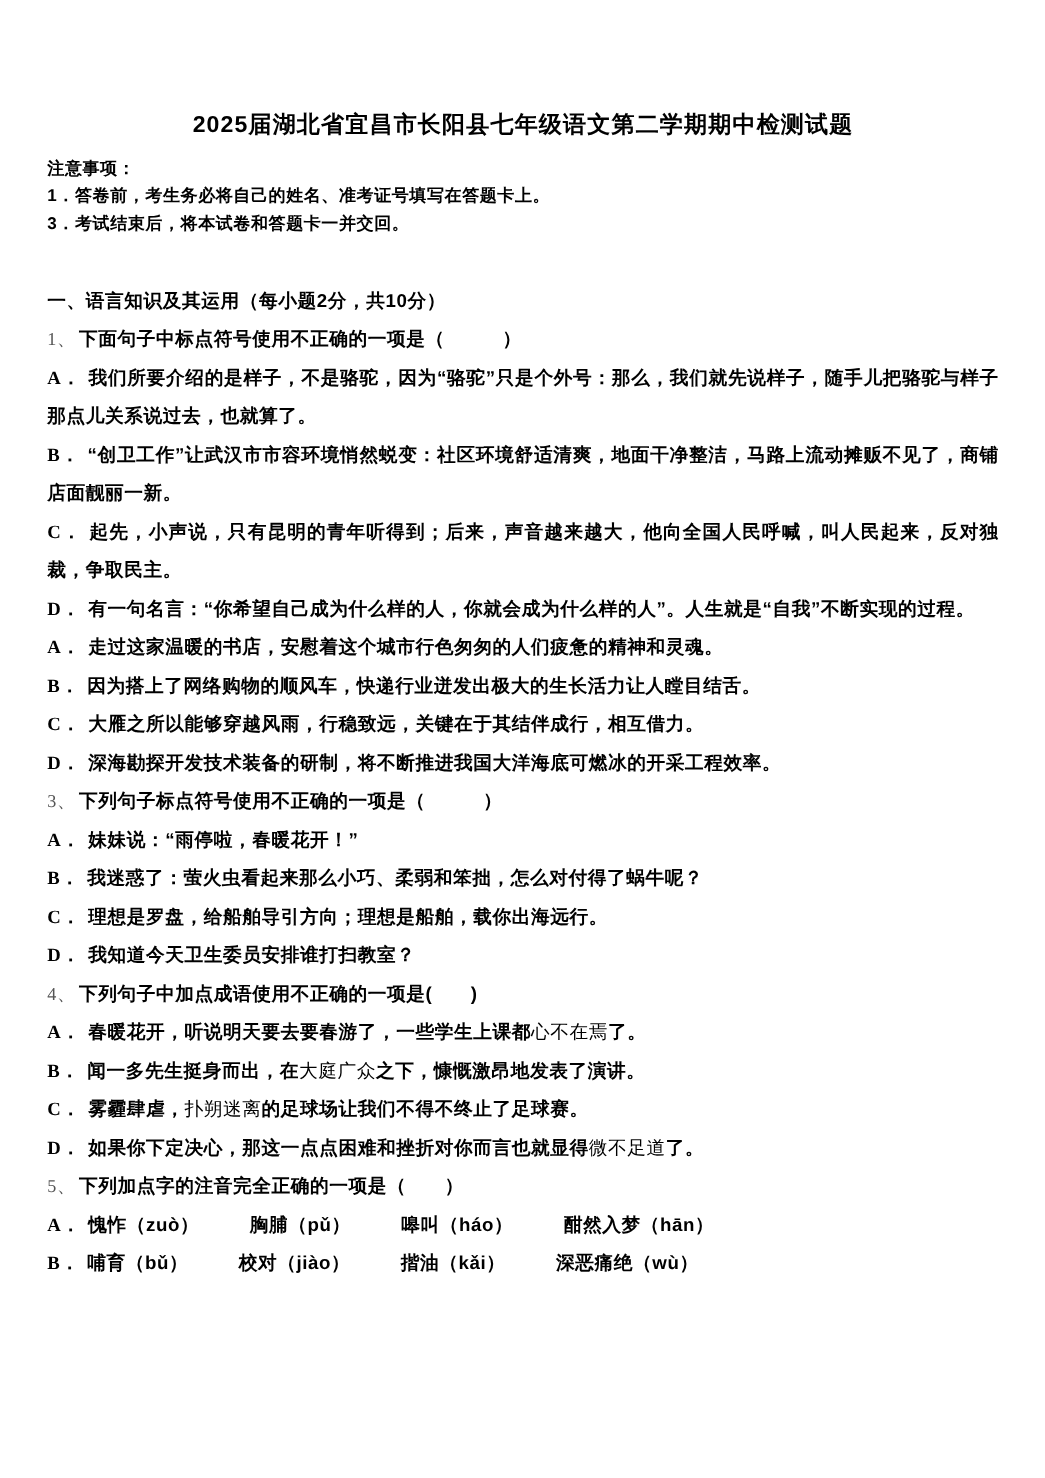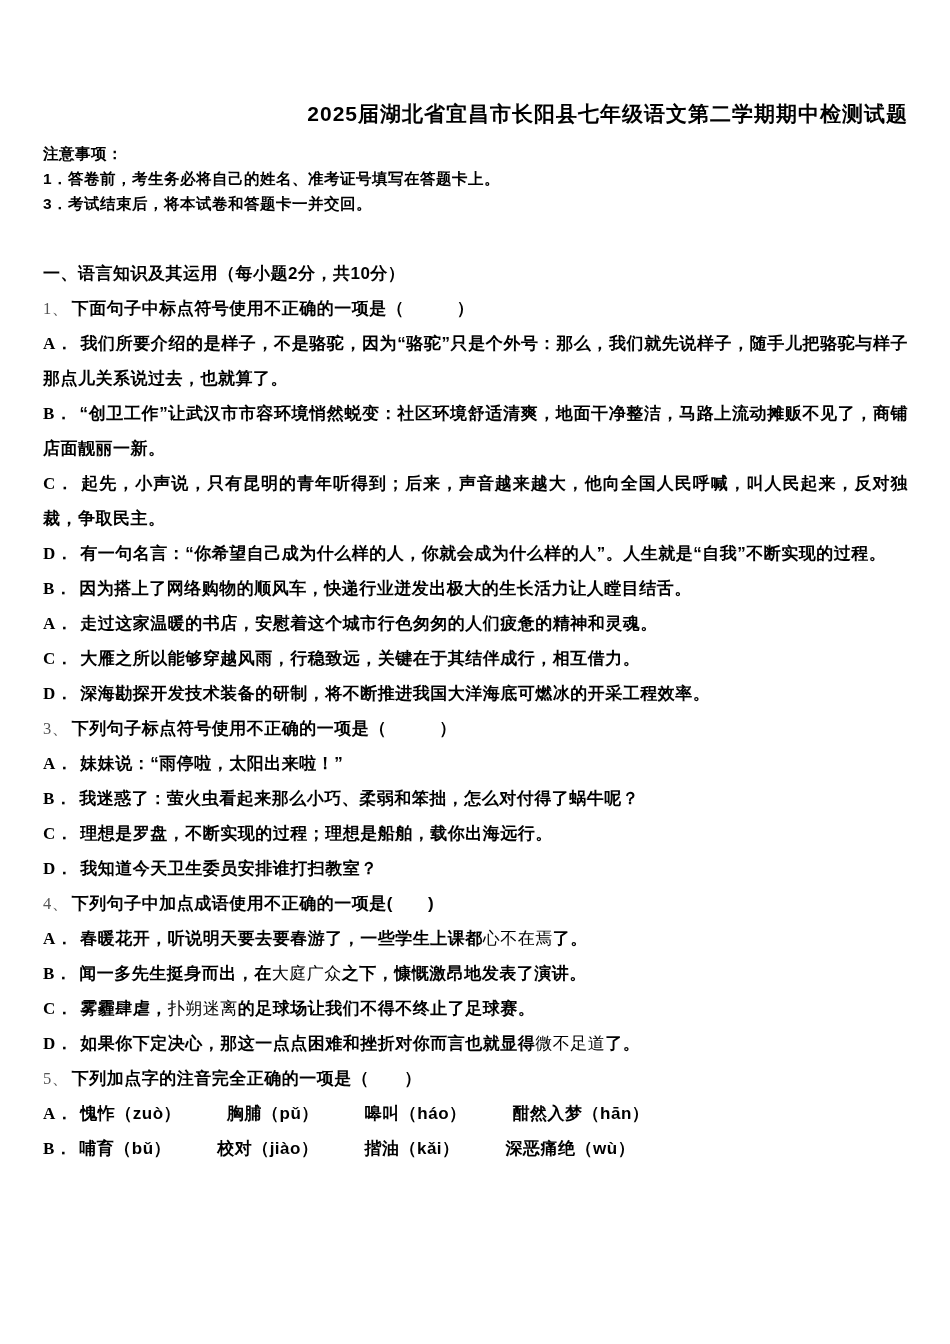--- a/index.html
+++ b/index.html
@@ -3,21 +3,21 @@
 <meta charset="utf-8">
 <style>
   html,body{margin:0;padding:0;}
   body{
     width:950px;height:1344px;overflow:hidden;
     background:#ffffff;color:#000;
     font-family:"Liberation Sans",sans-serif;
   }
   .page{padding:100px 42px 0 43px;box-sizing:border-box;width:950px;height:1344px;}
   .title{
-    text-align:right;font-size:21px;font-weight:800;letter-spacing:1px;
+    text-align:center;font-size:21px;font-weight:800;letter-spacing:1px;
     margin:0 0 14px 0;line-height:28px;
   }
   .notice{font-size:15.5px;font-weight:600;line-height:24.8px;text-align:justify;letter-spacing:0.5px;}
   .notice-heading{font-weight:700;}
   .body-block{margin-top:40px;font-size:17px;font-weight:600;line-height:35px;letter-spacing:0.5px;}
   .sec-heading{font-weight:800;}
   .line{text-align:justify;}
   .q-num{
     font-family:"Liberation Serif",serif;font-weight:400;color:#555;
     font-size:16.5px;margin-right:3px;
@@ -57,43 +57,43 @@
       <span class="opt-label">B．</span><span class="opt-text">“创卫工作”让武汉市市容环境悄然蜕变：社区环境舒适清爽，地面干净整洁，马路上流动摊贩不见了，商铺店面靓丽一新。</span>
     </div>
     <div class="line opt">
       <span class="opt-label">C．</span><span class="opt-text">起先，小声说，只有昆明的青年听得到；后来，声音越来越大，他向全国人民呼喊，叫人民起来，反对独裁，争取民主。</span>
     </div>
     <div class="line opt">
       <span class="opt-label">D．</span><span class="opt-text">有一句名言：“你希望自己成为什么样的人，你就会成为什么样的人”。人生就是“自我”不断实现的过程。</span>
     </div>
 
     <div class="line opt">
-      <span class="opt-label">B．</span><span class="opt-text">因为搭上了网络购物的顺风车，快递行业迸发出极大的生长活力让人瞠目结舌。</span>
+      <span class="opt-label">A．</span><span class="opt-text">走过这家温暖的书店，安慰着这个城市行色匆匆的人们疲惫的精神和灵魂。</span>
     </div>
     <div class="line opt">
-      <span class="opt-label">A．</span><span class="opt-text">走过这家温暖的书店，安慰着这个城市行色匆匆的人们疲惫的精神和灵魂。</span>
+      <span class="opt-label">B．</span><span class="opt-text">因为搭上了网络购物的顺风车，快递行业迸发出极大的生长活力让人瞠目结舌。</span>
     </div>
     <div class="line opt">
       <span class="opt-label">C．</span><span class="opt-text">大雁之所以能够穿越风雨，行稳致远，关键在于其结伴成行，相互借力。</span>
     </div>
     <div class="line opt">
       <span class="opt-label">D．</span><span class="opt-text">深海勘探开发技术装备的研制，将不断推进我国大洋海底可燃冰的开采工程效率。</span>
     </div>
 
     <div class="line stem">
       <span class="q-num">3、</span><span>下列句子标点符号使用不正确的一项是（　　　）</span>
     </div>
     <div class="line opt">
-      <span class="opt-label">A．</span><span class="opt-text">妹妹说：“雨停啦，太阳出来啦！”</span>
+      <span class="opt-label">A．</span><span class="opt-text">妹妹说：“雨停啦，春暖花开！”</span>
     </div>
     <div class="line opt">
       <span class="opt-label">B．</span><span class="opt-text">我迷惑了：萤火虫看起来那么小巧、柔弱和笨拙，怎么对付得了蜗牛呢？</span>
     </div>
     <div class="line opt">
-      <span class="opt-label">C．</span><span class="opt-text">理想是罗盘，不断实现的过程；理想是船舶，载你出海远行。</span>
+      <span class="opt-label">C．</span><span class="opt-text">理想是罗盘，给船舶导引方向；理想是船舶，载你出海远行。</span>
     </div>
     <div class="line opt">
       <span class="opt-label">D．</span><span class="opt-text">我知道今天卫生委员安排谁打扫教室？</span>
     </div>
 
     <div class="line stem">
       <span class="q-num">4、</span><span>下列句子中加点成语使用不正确的一项是(　　)</span>
     </div>
     <div class="line opt">
       <span class="opt-label">A．</span><span class="opt-text"><span class="seg-n">春暖花开，听说明天要去要春游了，一些学生上课都</span><span class="seg-idiom">心不在焉</span><span class="seg-n">了。</span></span>

